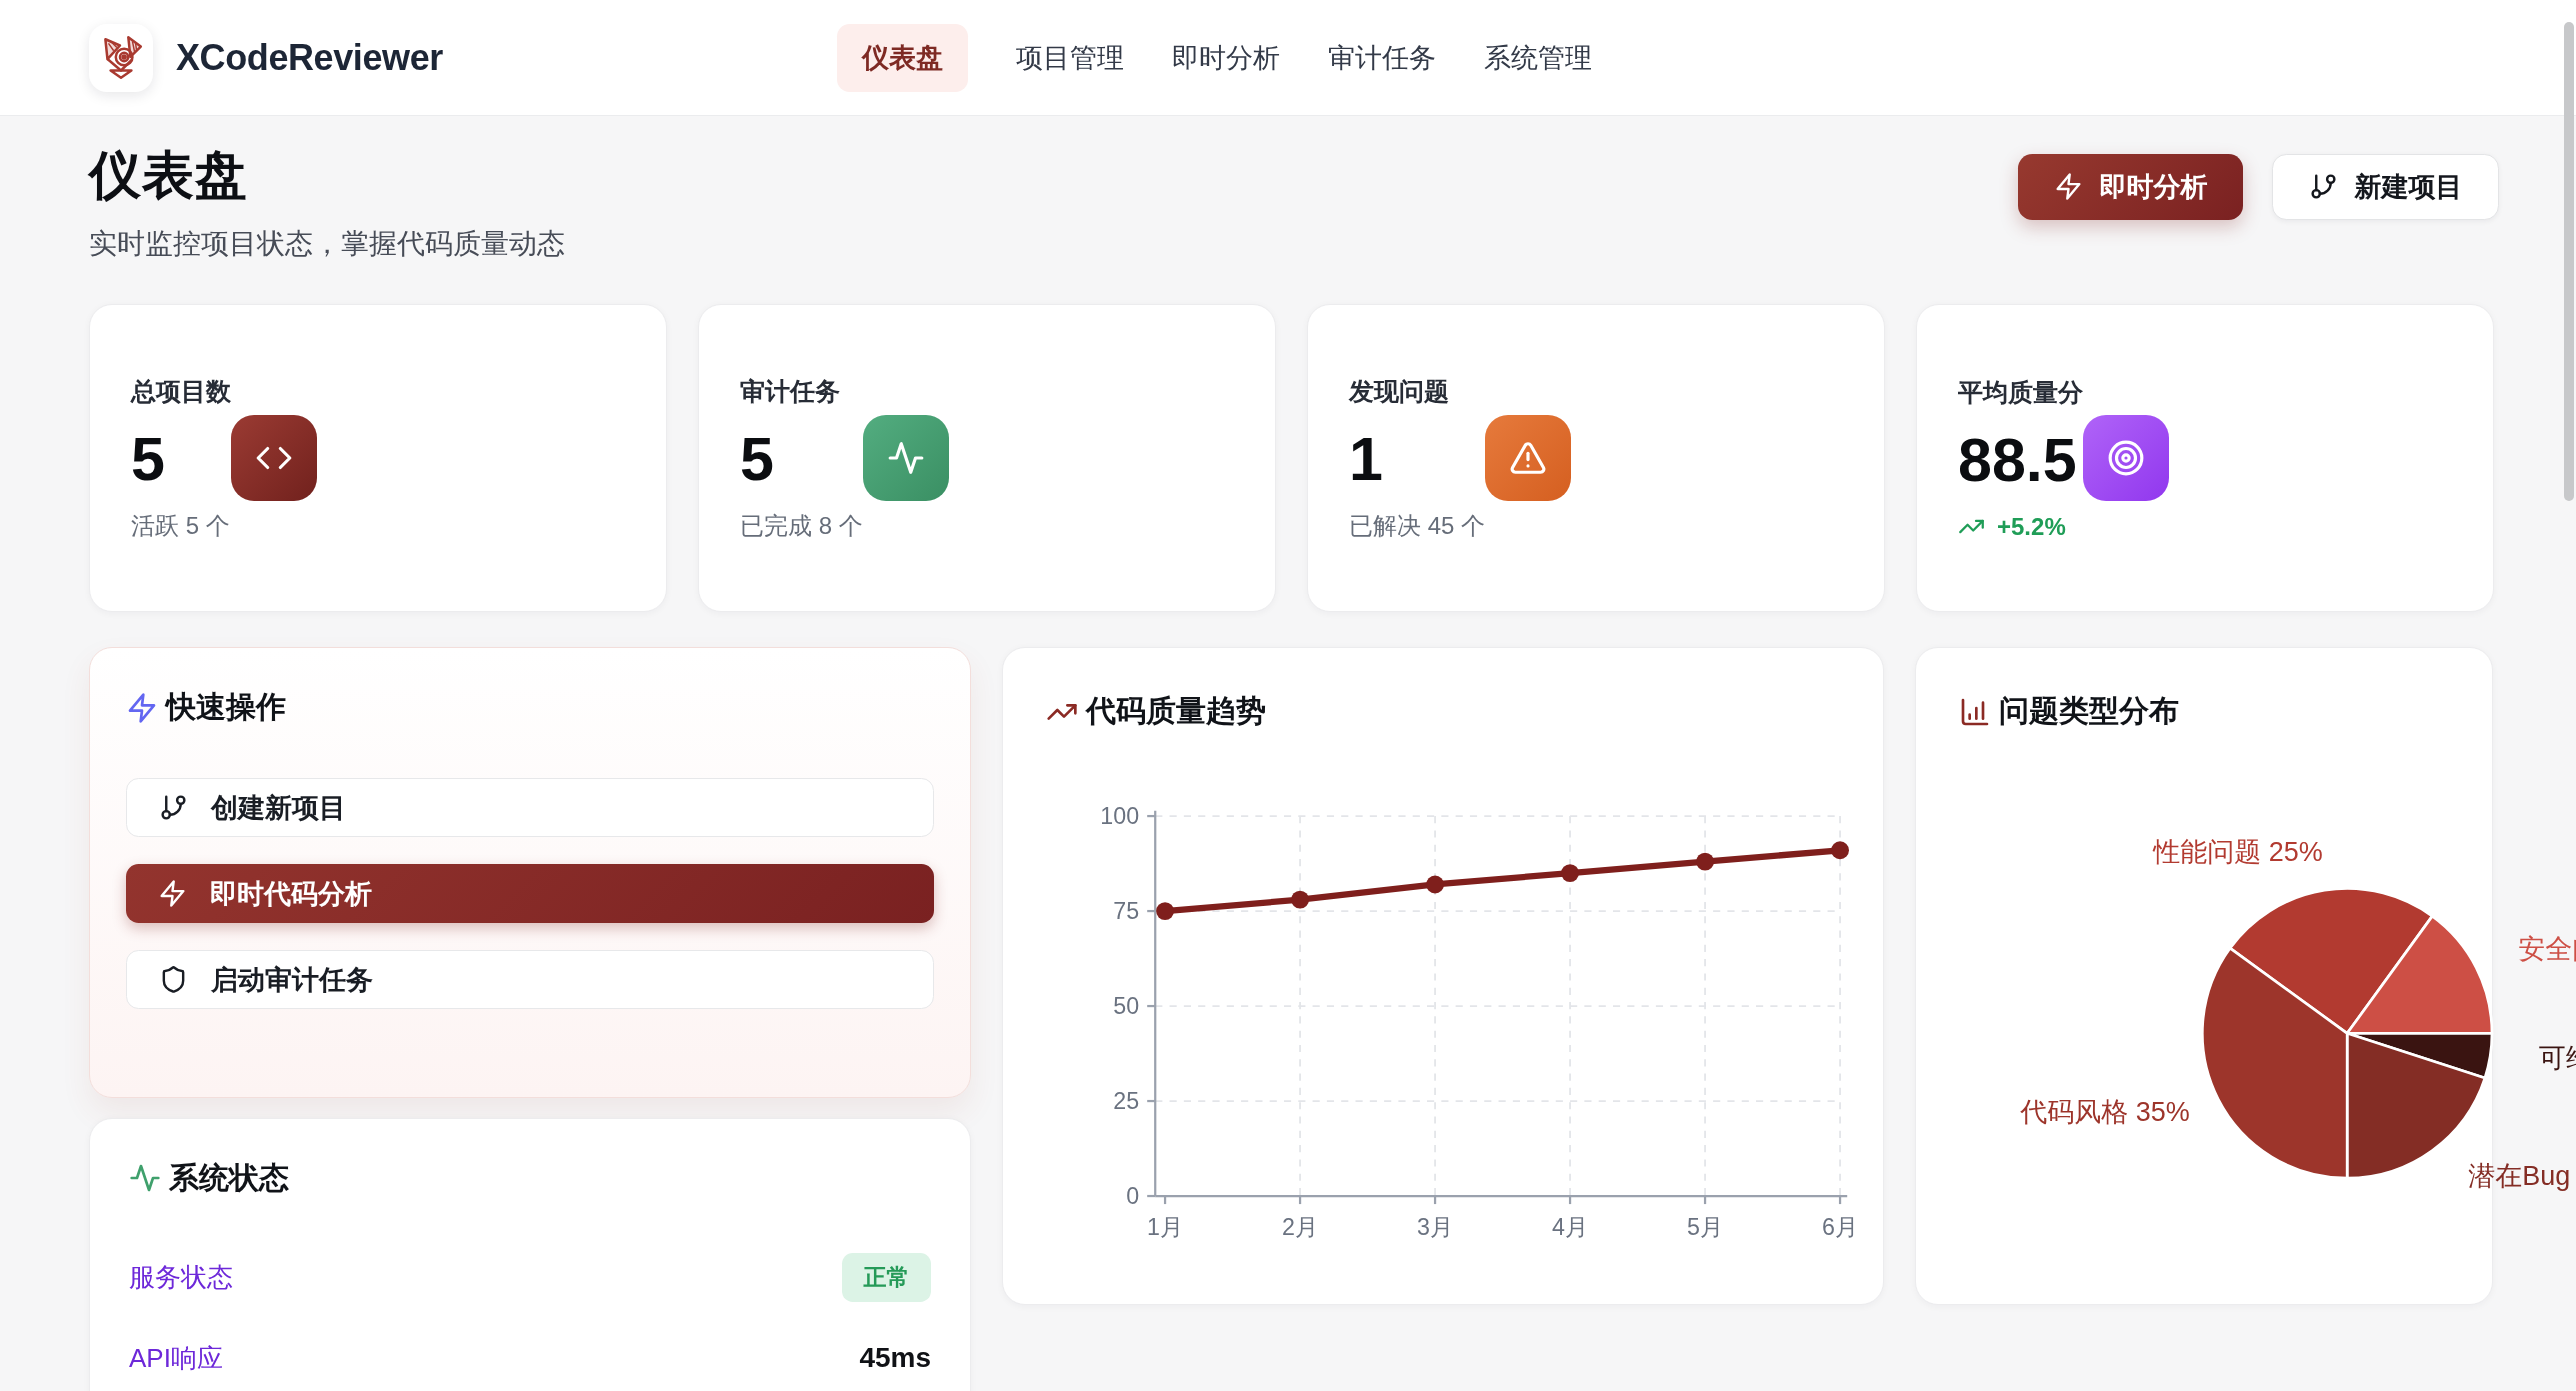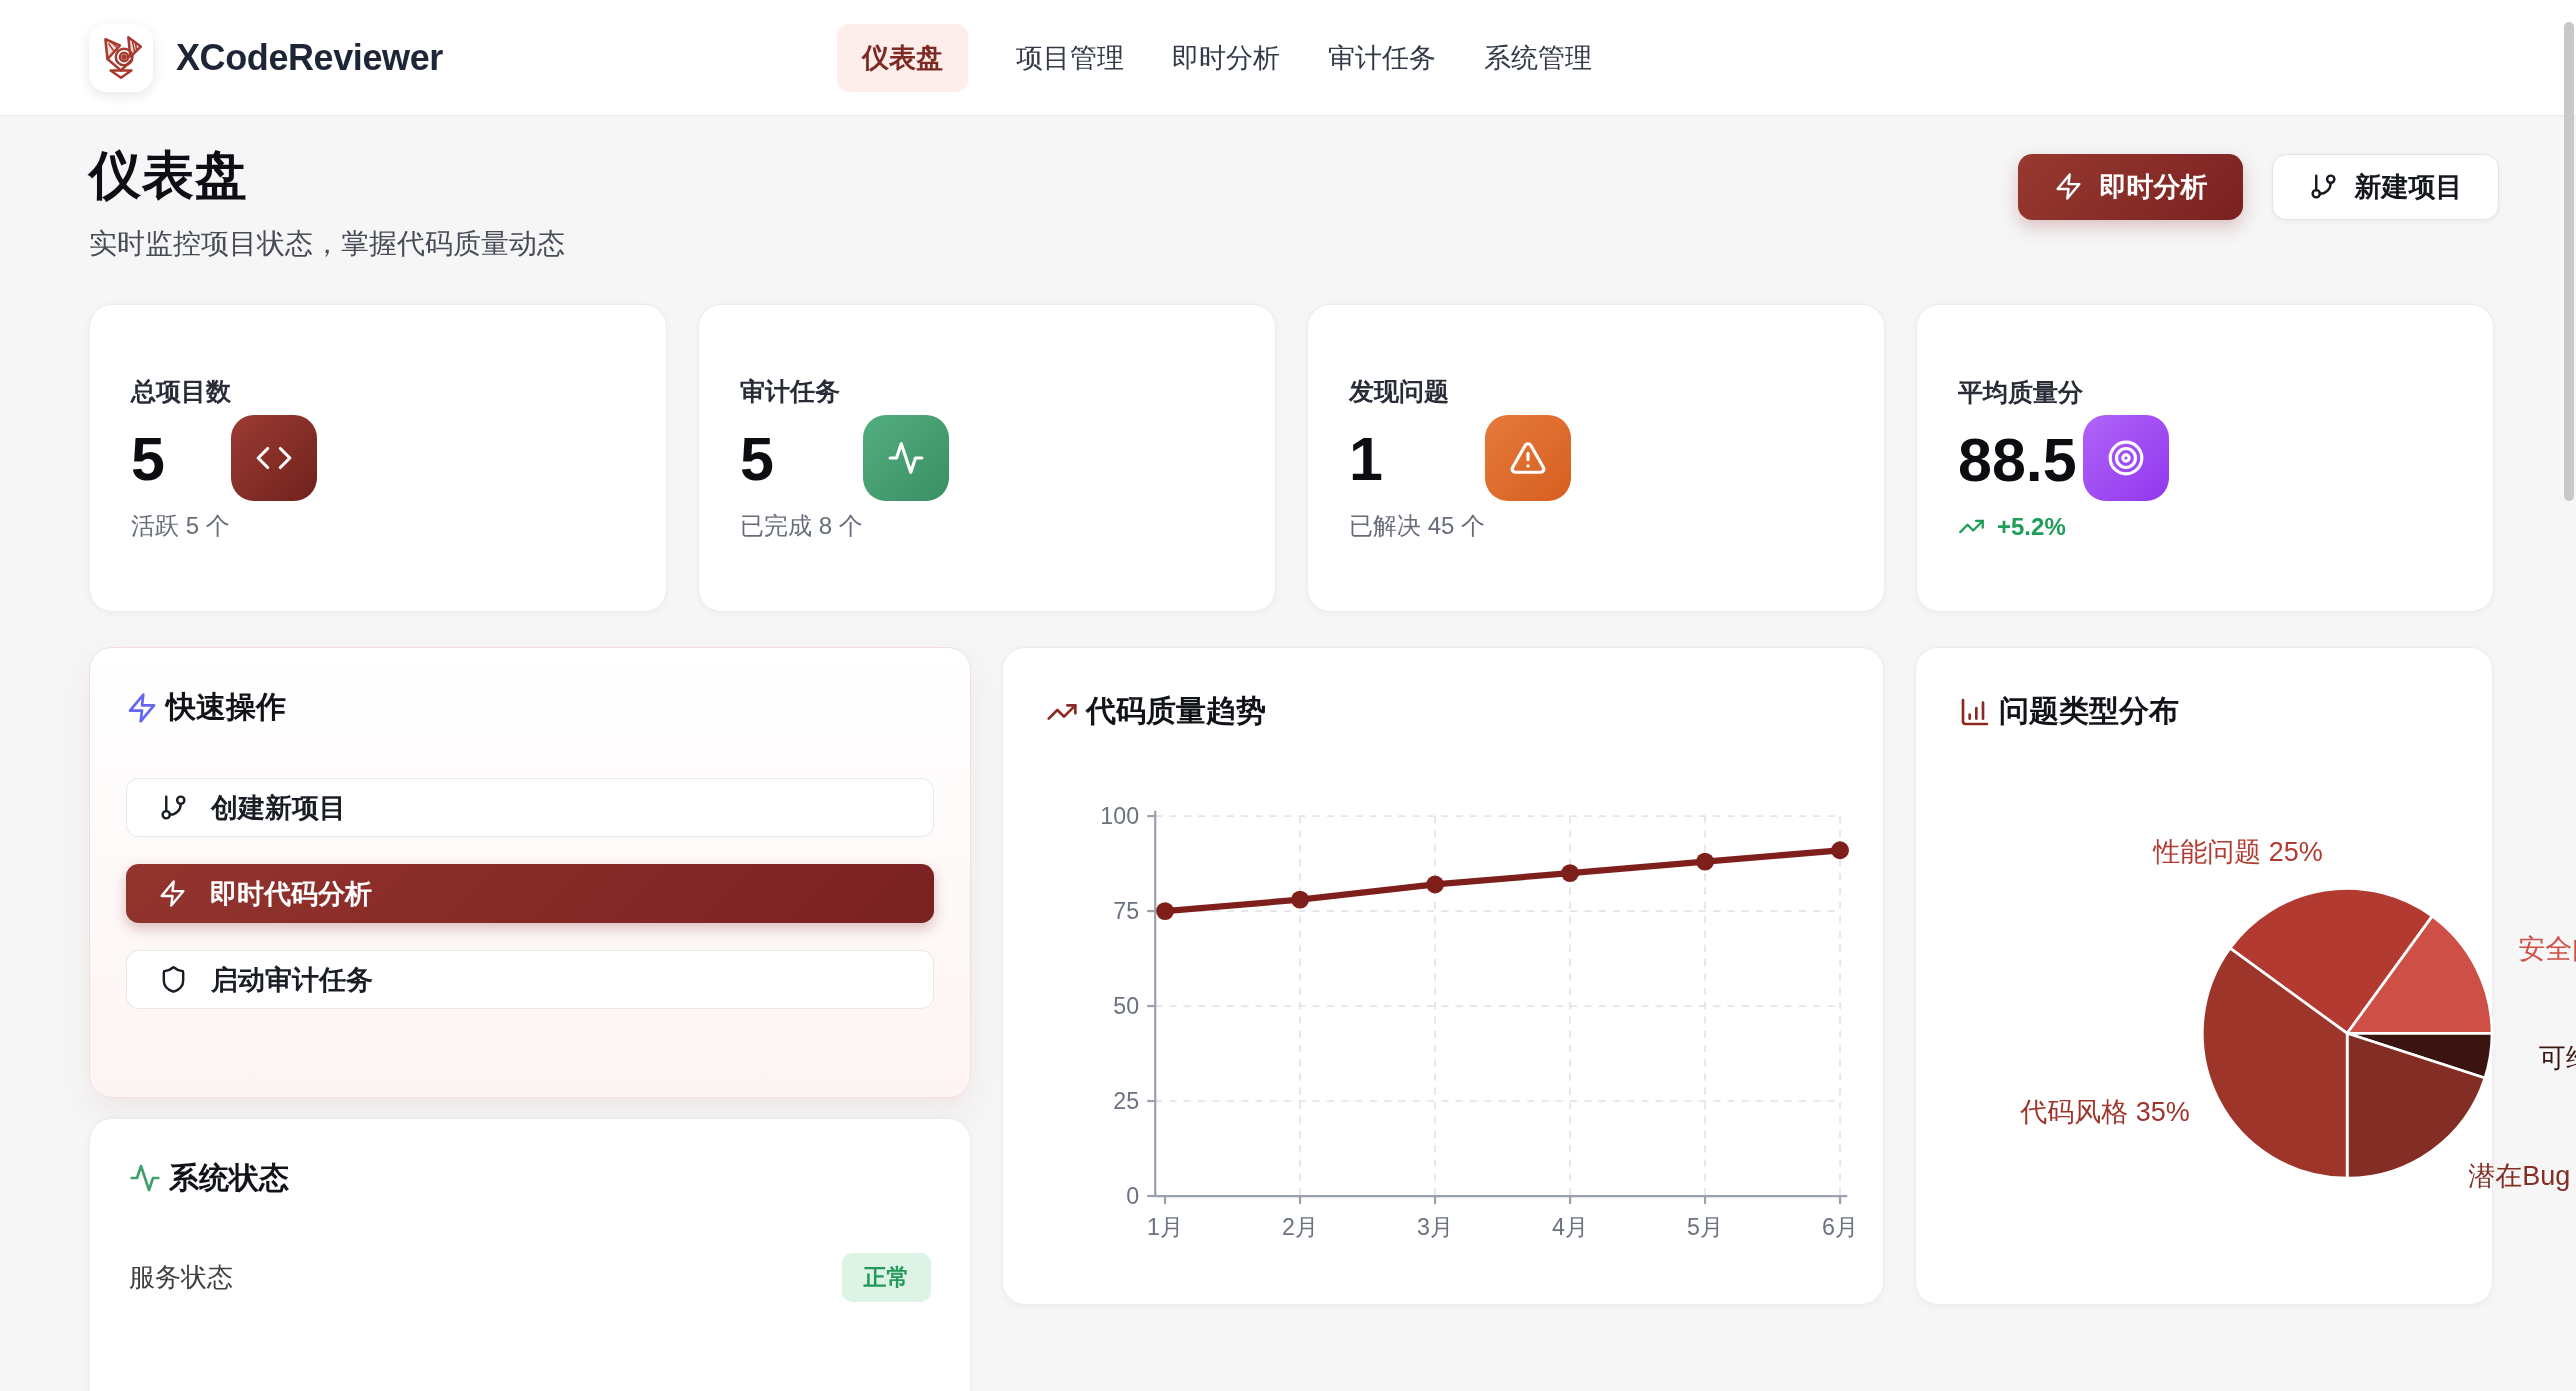--- a/index.html
+++ b/index.html
@@ -87,21 +87,21 @@
   .qa-btn { display:flex; align-items:center; gap:23px; height:59px; border-radius:12.5px;
             font-size:27px; font-weight:600; padding:0 32px; cursor:pointer; border:none; }
   .qa-btn svg { width:29px; height:29px; }
   .qa-btn-primary { background:linear-gradient(135deg,#93342e,#7a2121); color:#ffffff;
                     box-shadow:0 5.4px 14.3px rgba(130,40,35,.28); }
   .qa-btn-plain { background:#ffffff; color:#191d24; border:1.8px solid #e7e8ea; }
 
   .status-card { height:429px; padding:39px; background:#ffffff; }
   .status-rows { margin-top:54px; display:flex; flex-direction:column; gap:39px; }
   .status-row { display:flex; align-items:center; justify-content:space-between; }
-  .status-label { font-size:26px; color:#404040; }
+  .status-label { font-size:26px; color:#6d28d9; }
   .status-value { font-size:28px; font-weight:700; color:#101216; }
   .badge-ok { background:#dcf3e6; color:#259a58; font-size:23px; font-weight:600;
               padding:9px 21.5px; border-radius:10.7px; }
 
   
   .scrollbar-thumb { position:fixed; right:1.8px; top:22.4px; width:10.7px; height:479px;
                      background:#c7c8ca; border-radius:6.3px; }
 </style>
 </head>
 <body>
@@ -376,20 +376,24 @@
           <svg viewBox="0 0 24 24" class="t-green">
               <use href="#i-activity"></use>
             </svg>
           <span>系统状态</span>
         </div>
         <div class="status-rows">
           <div class="status-row">
             <span class="status-label">服务状态</span>
             <span class="badge-ok">正常</span>
           </div>
+          <div class="status-row">
+            <span class="status-label">API响应</span>
+            <span class="status-value">45ms</span>
+          </div>
         </div>
       </div>
     </div>
 
   </section>
 </main>
 
 <div class="scrollbar-thumb"></div>
 
 

